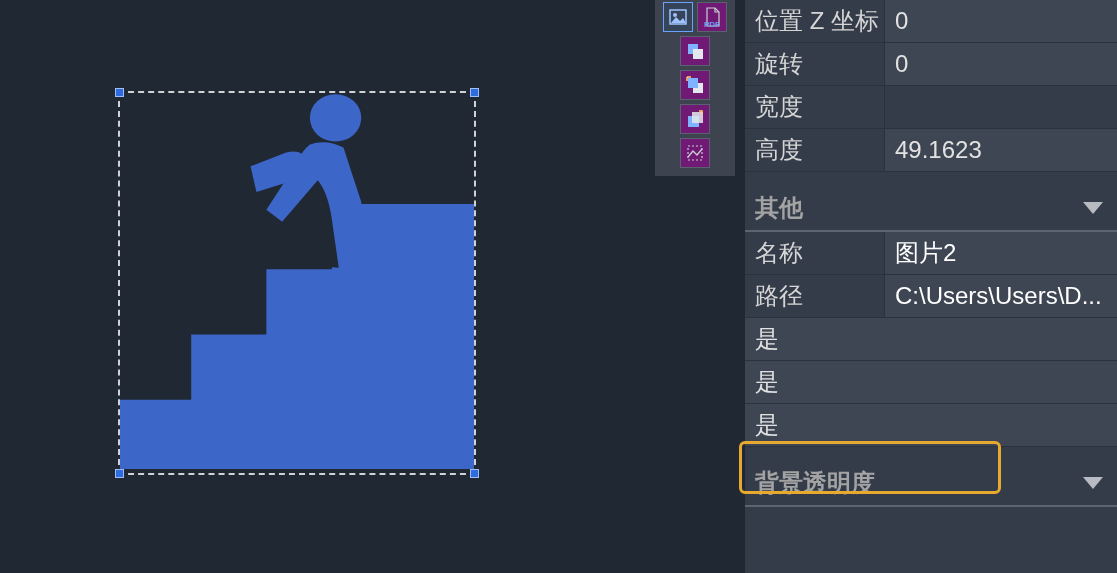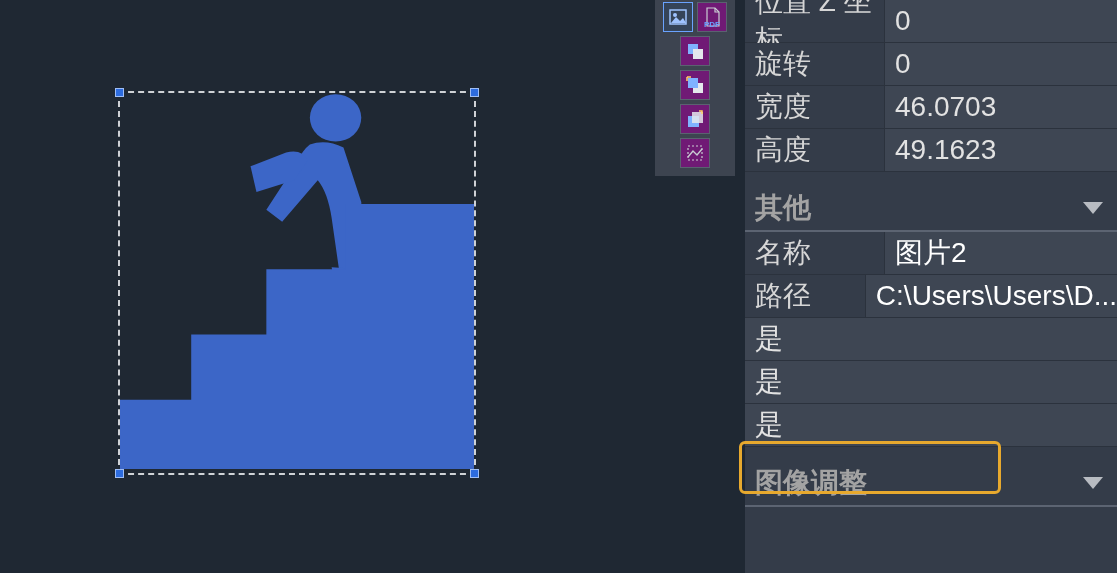--- a/index.html
+++ b/index.html
@@ -87,21 +87,21 @@
   }
 
   
   .props {
     position: absolute;
     left: 745px;
     top: 0;
     width: 372px;
     height: 573px;
     background: #343c49;
-    font-size: 28px;
+    font-size: 24px;
   }
   .prop-row {
     display: flex;
     align-items: center;
     height: 43px;
     border-bottom: 1px solid #2b323d;
   }
   .prop-label {
     width: 140px;
     padding-left: 10px;
@@ -265,21 +265,20 @@
       <div class="prop-row">
         <div class="prop-label">位置 Z 坐标</div>
         <div class="prop-value">0</div>
       </div>
       <div class="prop-row">
         <div class="prop-label">旋转</div>
         <div class="prop-value">0</div>
       </div>
       <div class="prop-row">
         <div class="prop-label">宽度</div>
-        <div class="prop-value">46.0703</div>
       </div>
       <div class="prop-row">
         <div class="prop-label">高度</div>
         <div class="prop-value">49.1623</div>
       </div>
     </div>
 
   <div class="section-header">
     <span>其他</span>
     <span class="chevron"></span>
@@ -299,18 +298,18 @@
       </div>
       <div class="prop-row" id="other-row-3">
         <div class="prop-value">是</div>
       </div>
       <div class="prop-row" id="other-row-4">
         <div class="prop-value">是</div>
       </div>
     </div>
 
   <div class="section-header">
-    <span>图像调整</span>
+    <span>背景透明度</span>
     <span class="chevron"></span>
   </div>
 
   <div class="highlight" id="hl" style="left: -6px; top: 441px; width: 262px; height: 53px;"></div>
 </div>
 
 </body></html>

